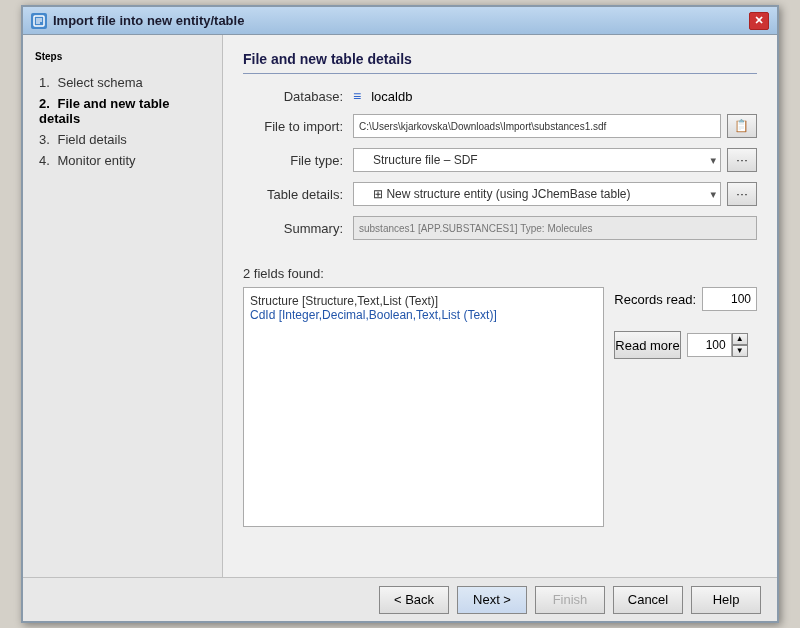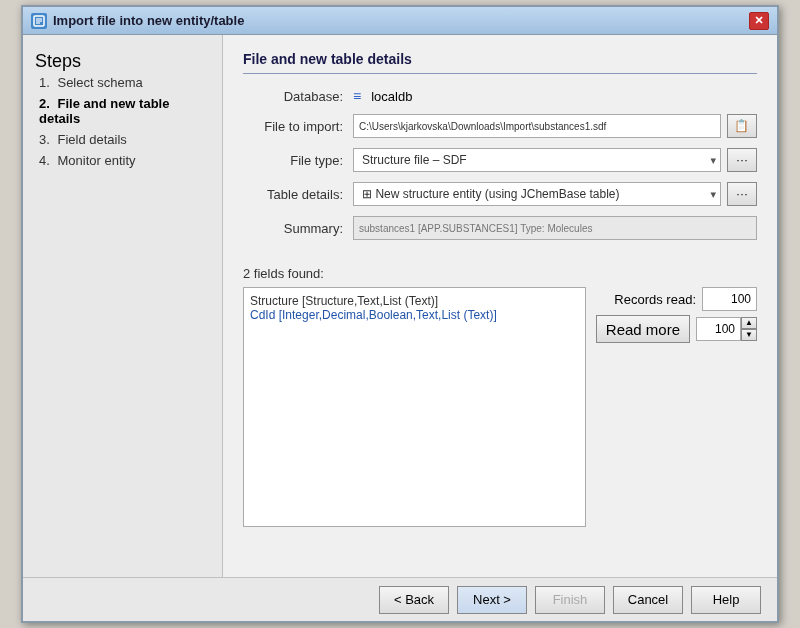--- a/index.html
+++ b/index.html
@@ -75,22 +75,23 @@
     .sidebar {
       width: 200px;
       background: #e8e8e8;
       border-right: 1px solid #c0c0c0;
       padding: 16px 12px;
       display: flex;
       flex-direction: column;
       justify-content: space-between;
     }
     .sidebar-steps h3 {
-      font-weight: normal;
-      font-size: 18px;
+      font-weight: bold;
+      margin-bottom: 10px;
+      font-size: 10px;
     }
     .sidebar-steps ol {
       list-style: none;
       padding: 0;
     }
     .sidebar-steps ol li {
       padding: 3px 0 3px 4px;
       font-size: 13px;
       color: #333;
     }
@@ -186,21 +187,21 @@
       padding: 0 6px;
       display: flex;
       align-items: center;
       justify-content: center;
     }
     .select-input {
       flex: 1;
       height: 24px;
       border: 1px solid #aaaaaa;
       background: white;
-      padding: 2px 8px;
+      padding: 2px 19px;
       font-size: 12px;
       color: #333;
       cursor: pointer;
       appearance: none;
       -webkit-appearance: none;
       padding-right: 20px;
       position: relative;
     }
     .select-wrapper {
       flex: 1;
@@ -227,23 +228,22 @@
     .fields-area-wrap {
       display: flex;
       gap: 10px;
     }
     .field-line-blue {
       color: #2255aa;
     }
     .records-panel {
       display: flex;
       flex-direction: column;
-      gap: 4px;
+      gap: 20px;
       min-width: 140px;
-      align-items: flex-end;
     }
     .records-row {
       display: flex;
       align-items: center;
       gap: 6px;
     }
     .records-label {
       font-size: 13px;
       flex: 1;
     }
@@ -254,22 +254,22 @@
       background: white;
       padding: 2px 5px;
       font-size: 12px;
       text-align: right;
     }
     .btn-read-more {
       height: 28px;
       border: 1px solid #888;
       background: linear-gradient(to bottom, #f5f5f5, #dcdcdc);
       cursor: pointer;
-      font-size: 15px;
-      padding: 0 9px;
+      font-size: 13px;
+      padding: 0 0;
       white-space: nowrap;
     }
     .spin-wrap {
       display: flex;
       flex-direction: column;
     }
     .spin-btn {
       width: 16px;
       height: 12px;
       border: 1px solid #888;

